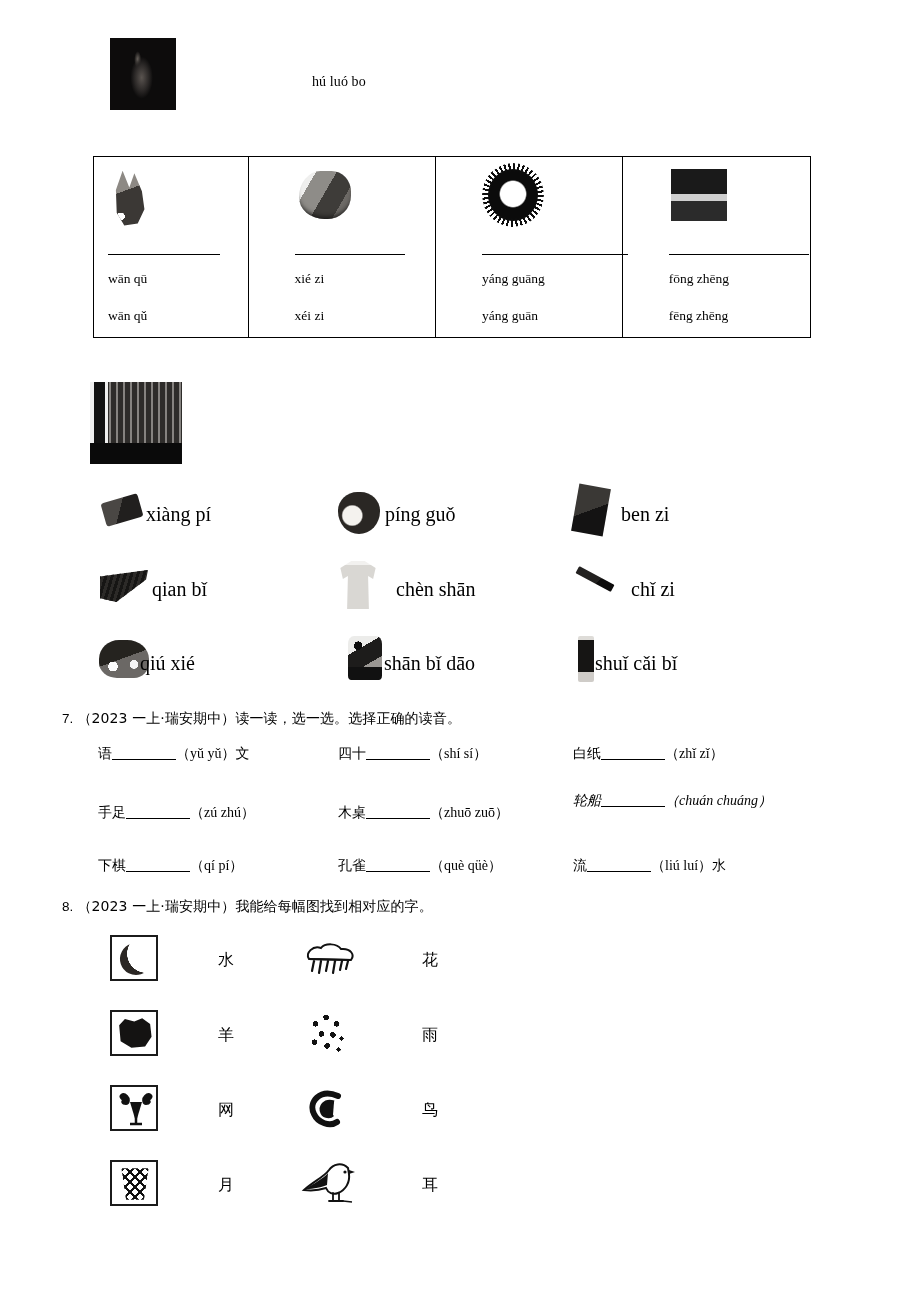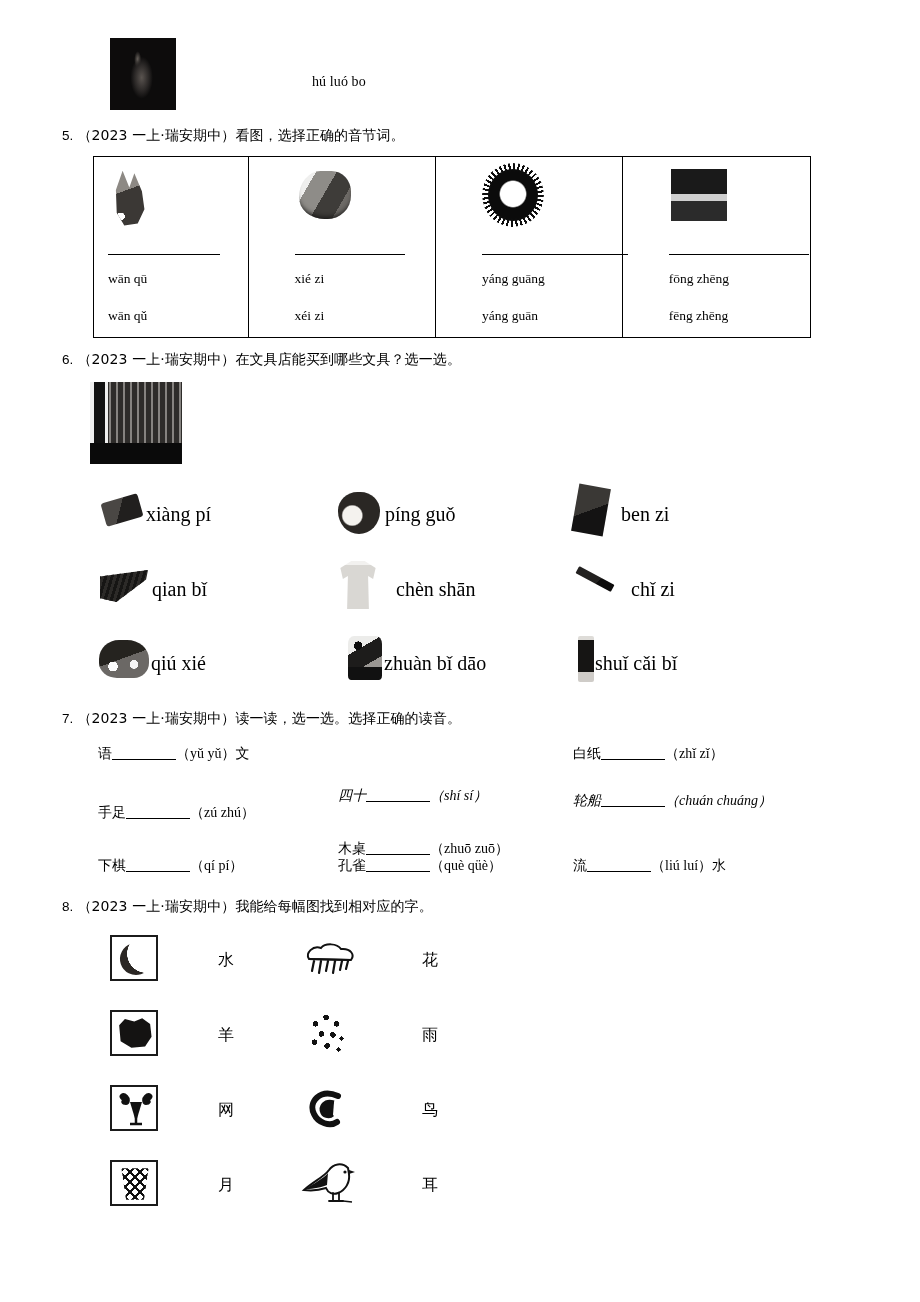--- a/index.html
+++ b/index.html
@@ -228,23 +228,20 @@
   svg { display: block; }
 </style>
 </head>
 <body>
 
 <div class="page">
 
   <div class="imgbox carrot" style="left:110px; top:38px; width:66px; height:72px;"></div>
   <div class="qline py" style="left:312px; top:72px;">hú luó bo</div>
 
-  <div class="qline" style="left:62px; top:125px;">
-    <span class="qnum">5.</span><span style="display:inline-block;width:4px"></span><span class="cn">（2023 一上·瑞安期中）</span><span class="cn">看图，选择正确的音节词。</span>
-  </div>
 
   <div class="tbl" style="left:93px; top:156px; width:718px; height:182px;">
 
     <div class="tcell" style="width:179px;">
       <div class="cell-pic pic-wan" style="left:16px; top:9px; width:42px; height:60px;"></div>
       <div class="cell-rule" style="left:14px; top:97px; width:112px;"></div>
       <div class="cell-py" style="left:14px; top:114px;">wān qū</div>
       <div class="cell-py" style="left:14px; top:151px;">wān qǔ</div>
     </div>
 
@@ -263,23 +260,20 @@
     </div>
 
     <div class="tcell" style="width:180px;">
       <div class="cell-pic pic-feng" style="left:16px; top:12px; width:56px; height:52px;"></div>
       <div class="cell-rule" style="left:14px; top:97px; width:140px;"></div>
       <div class="cell-py" style="left:14px; top:114px;">fōng zhēng</div>
       <div class="cell-py" style="left:14px; top:151px;">fēng zhēng</div>
     </div>
   </div>
 
-  <div class="qline" style="left:62px; top:349px;">
-    <span class="qnum">6.</span><span style="display:inline-block;width:4px"></span><span class="cn">（2023 一上·瑞安期中）</span><span class="cn">在文具店能买到哪些文具？选一选。</span>
-  </div>
 
   <div class="q6pic pic-store" style="left:90px; top:382px; width:92px; height:82px;"></div>
 
   <div class="q6pic pic-eraser" style="left:103px; top:498px; width:38px; height:24px;"></div>
   <div class="q6lbl" style="left:146px; top:503px;">xiàng pí</div>
 
   <div class="q6pic pic-apple" style="left:338px; top:492px; width:42px; height:42px;"></div>
   <div class="q6lbl" style="left:385px; top:503px;">píng guǒ</div>
 
   <div class="q6pic pic-book" style="left:575px; top:486px; width:32px; height:48px;"></div>
@@ -288,46 +282,46 @@
   <div class="q6pic pic-pencil" style="left:100px; top:570px; width:48px; height:32px;"></div>
   <div class="q6lbl" style="left:152px; top:578px;">qian bǐ</div>
 
   <div class="q6pic pic-shirt" style="left:337px; top:559px; width:42px; height:50px;"></div>
   <div class="q6lbl" style="left:396px; top:578px;">chèn shān</div>
 
   <div class="q6pic pic-ruler" style="left:575px; top:575px; width:40px; height:8px;"></div>
   <div class="q6lbl" style="left:631px; top:578px;text-align:center;">chǐ zi</div>
 
   <div class="q6pic pic-sneaker" style="left:99px; top:640px; width:50px; height:38px;"></div>
-  <div class="q6lbl" style="left:151px; top:652px;">qiú xié</div>
+  <div class="q6lbl" style="left:140px; top:652px;">qiú xié</div>
 
   <div class="q6pic pic-sharp" style="left:348px; top:636px; width:34px; height:44px;"></div>
-  <div class="q6lbl" style="left:384px; top:652px;">zhuàn bǐ dāo</div>
+  <div class="q6lbl" style="left:384px; top:652px;">shān bǐ dāo</div>
 
   <div class="q6pic pic-marker" style="left:578px; top:636px; width:16px; height:46px;"></div>
   <div class="q6lbl" style="left:595px; top:652px;">shuǐ cǎi bǐ</div>
 
   <div class="qline" style="left:62px; top:708px;">
     <span class="qnum">7.</span><span style="display:inline-block;width:4px"></span><span class="cn">（2023 一上·瑞安期中）</span><span class="cn">读一读，选一选。选择正确的读音。</span>
   </div>
 
   <div class="q7" style="left:98px; top:745px;">
     <span class="cn">语</span><span class="blank-u" style="width:64px;"></span><span class="py">（yǔ yǔ）</span><span class="cn">文</span>
   </div>
-  <div class="q7" style="left:338px; top:787px;font-style:italic;">
+  <div class="q7" style="left:338px; top:745px;">
     <span class="cn">四十</span><span class="blank-u" style="width:64px;"></span><span class="py">（shí sí）</span>
   </div>
   <div class="q7" style="left:573px; top:745px;">
     <span class="cn">白纸</span><span class="blank-u" style="width:64px;"></span><span class="py">（zhǐ zǐ）</span>
   </div>
 
   <div class="q7" style="left:98px; top:804px;">
     <span class="cn">手足</span><span class="blank-u" style="width:64px;"></span><span class="py">（zú zhú）</span>
   </div>
-  <div class="q7" style="left:338px; top:804px;margin-top:36px;">
+  <div class="q7" style="left:338px; top:804px;">
     <span class="cn">木桌</span><span class="blank-u" style="width:64px;"></span><span class="py">（zhuō zuō）</span>
   </div>
   <div class="q7" style="left:573px; top:782px; white-space:normal; width:200px; line-height:2.5;font-style:italic;">
     <span class="cn">轮船</span><span class="blank-u" style="width:64px;"></span><span class="py">（chuán chuáng）</span>
   </div>
 
   <div class="q7" style="left:98px; top:857px;">
     <span class="cn">下棋</span><span class="blank-u" style="width:64px;"></span><span class="py">（qí pí）</span>
   </div>
   <div class="q7" style="left:338px; top:857px;">

